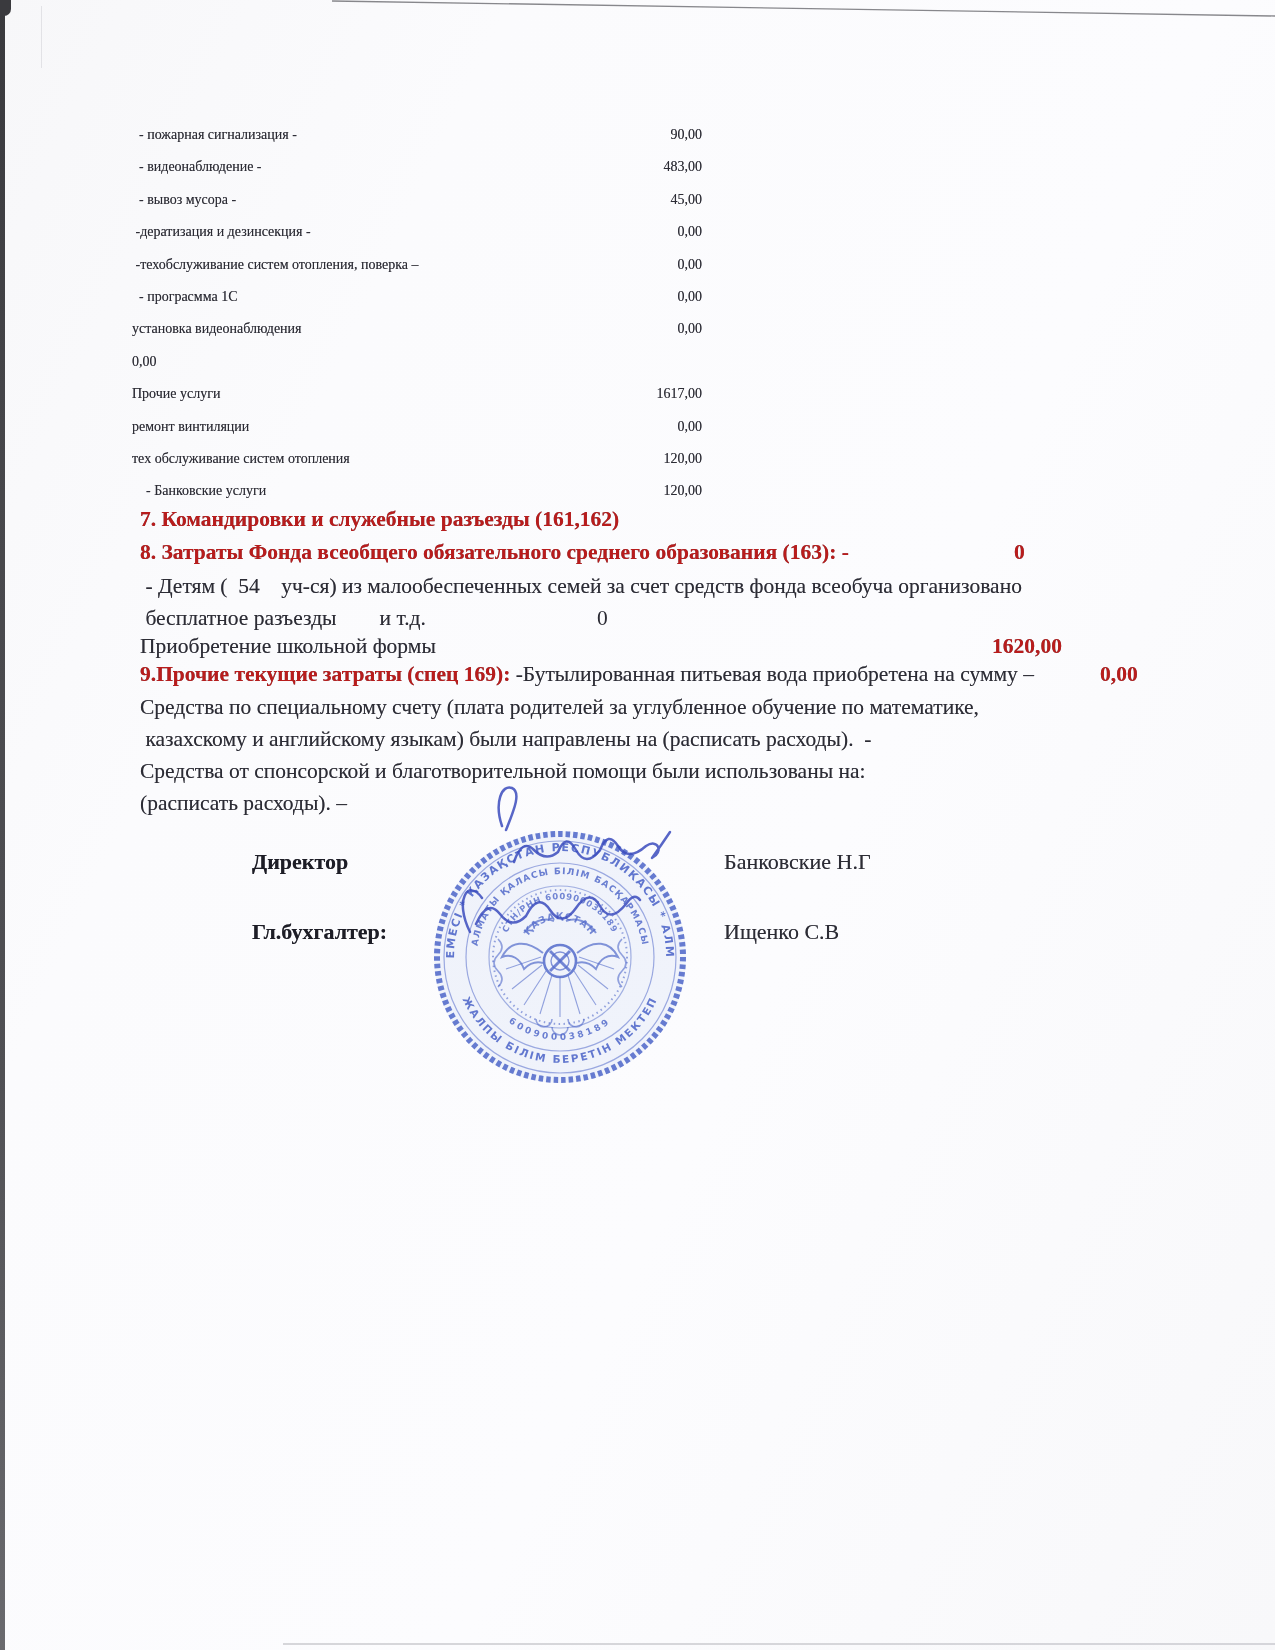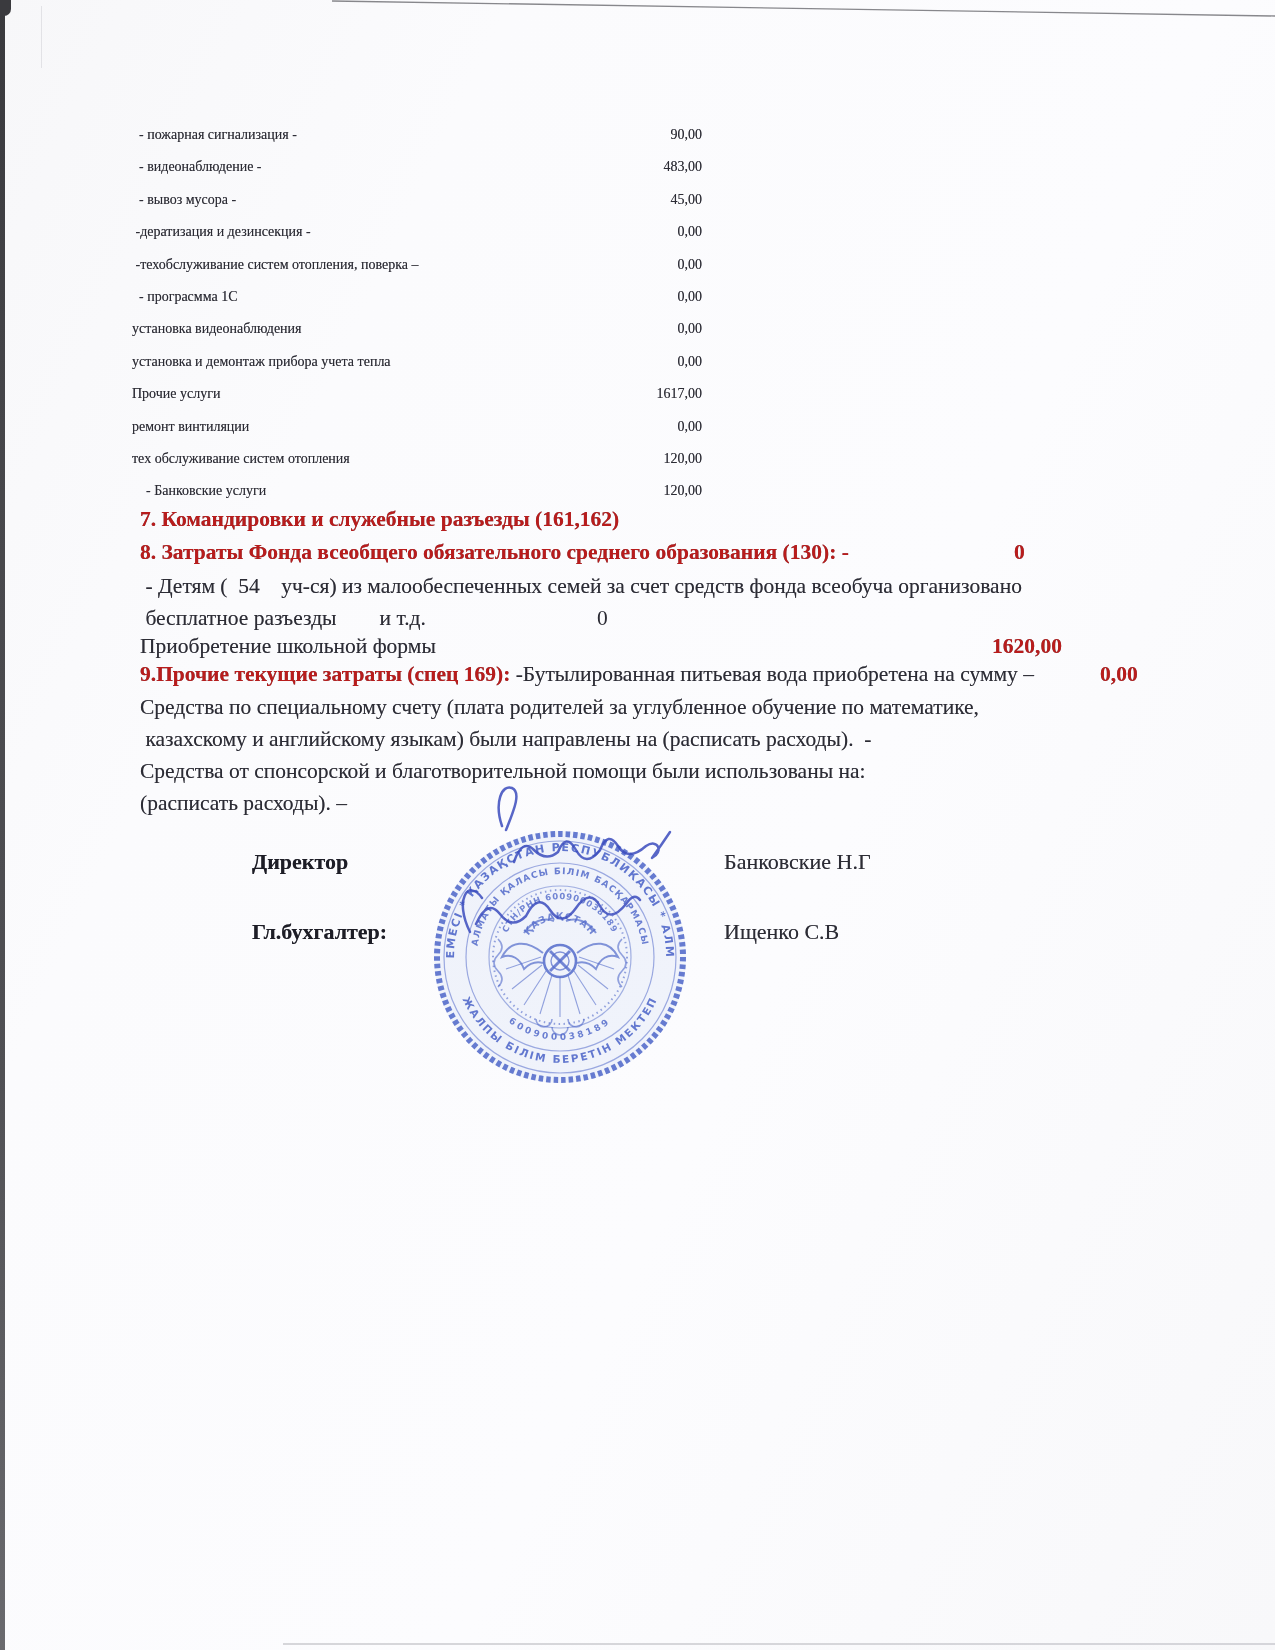--- a/index.html
+++ b/index.html
@@ -73,21 +73,20 @@
     </div>
     <div class="expense-row">
       <span class="expense-label">  - програсмма 1С</span>
       <span class="expense-value">0,00</span>
     </div>
     <div class="expense-row">
       <span class="expense-label">установка видеонаблюдения</span>
       <span class="expense-value">0,00</span>
     </div>
     <div class="expense-row">
-      <span class="expense-label">установка и демонтаж прибора учета тепла</span>
       <span class="expense-value">0,00</span>
     </div>
     <div class="expense-row">
       <span class="expense-label">Прочие услуги</span>
       <span class="expense-value">1617,00</span>
     </div>
     <div class="expense-row">
       <span class="expense-label">ремонт винтиляции</span>
       <span class="expense-value">0,00</span>
     </div>
@@ -96,21 +95,21 @@
       <span class="expense-value">120,00</span>
     </div>
     <div class="expense-row">
       <span class="expense-label">    - Банковские услуги</span>
       <span class="expense-value">120,00</span>
     </div>
   </div>
 
 <div class="abs docline bold" style="top:506px;">7. Командировки и служебные разъезды (161,162)</div>
 
-<div class="abs docline bold" style="top:539px;">8. Затраты Фонда всеобщего обязательного среднего образования (130): -</div>
+<div class="abs docline bold" style="top:539px;">8. Затраты Фонда всеобщего обязательного среднего образования (163): -</div>
 <div class="abs inlineval bold" style="left:1014px;top:539px;">0</div>
 <div class="abs docline" style="top:573px;"> - Детям (  54    уч-ся) из малообеспеченных семей за счет средств фонда всеобуча организовано</div>
 <div class="abs docline" style="top:605px;"> бесплатное разъезды        и т.д.</div>
 <div class="abs inlineval" style="left:597px;top:605px;">0</div>
 <div class="abs docline" style="top:633px;">Приобретение школьной формы</div>
 <div class="abs inlineval bold" style="left:952px;top:633px;margin-left:40px;">1620,00</div>
 
 <div class="abs docline" style="top:661px;font-family:Liberation Serif, serif;"><span class="bold">9.Прочие текущие затраты (спец 169): </span><span>-Бутылированная питьевая вода приобретена на сумму –</span></div>
 <div class="abs inlineval bold" style="left:1100px;top:661px;">0,00</div>
 <div class="abs para">

